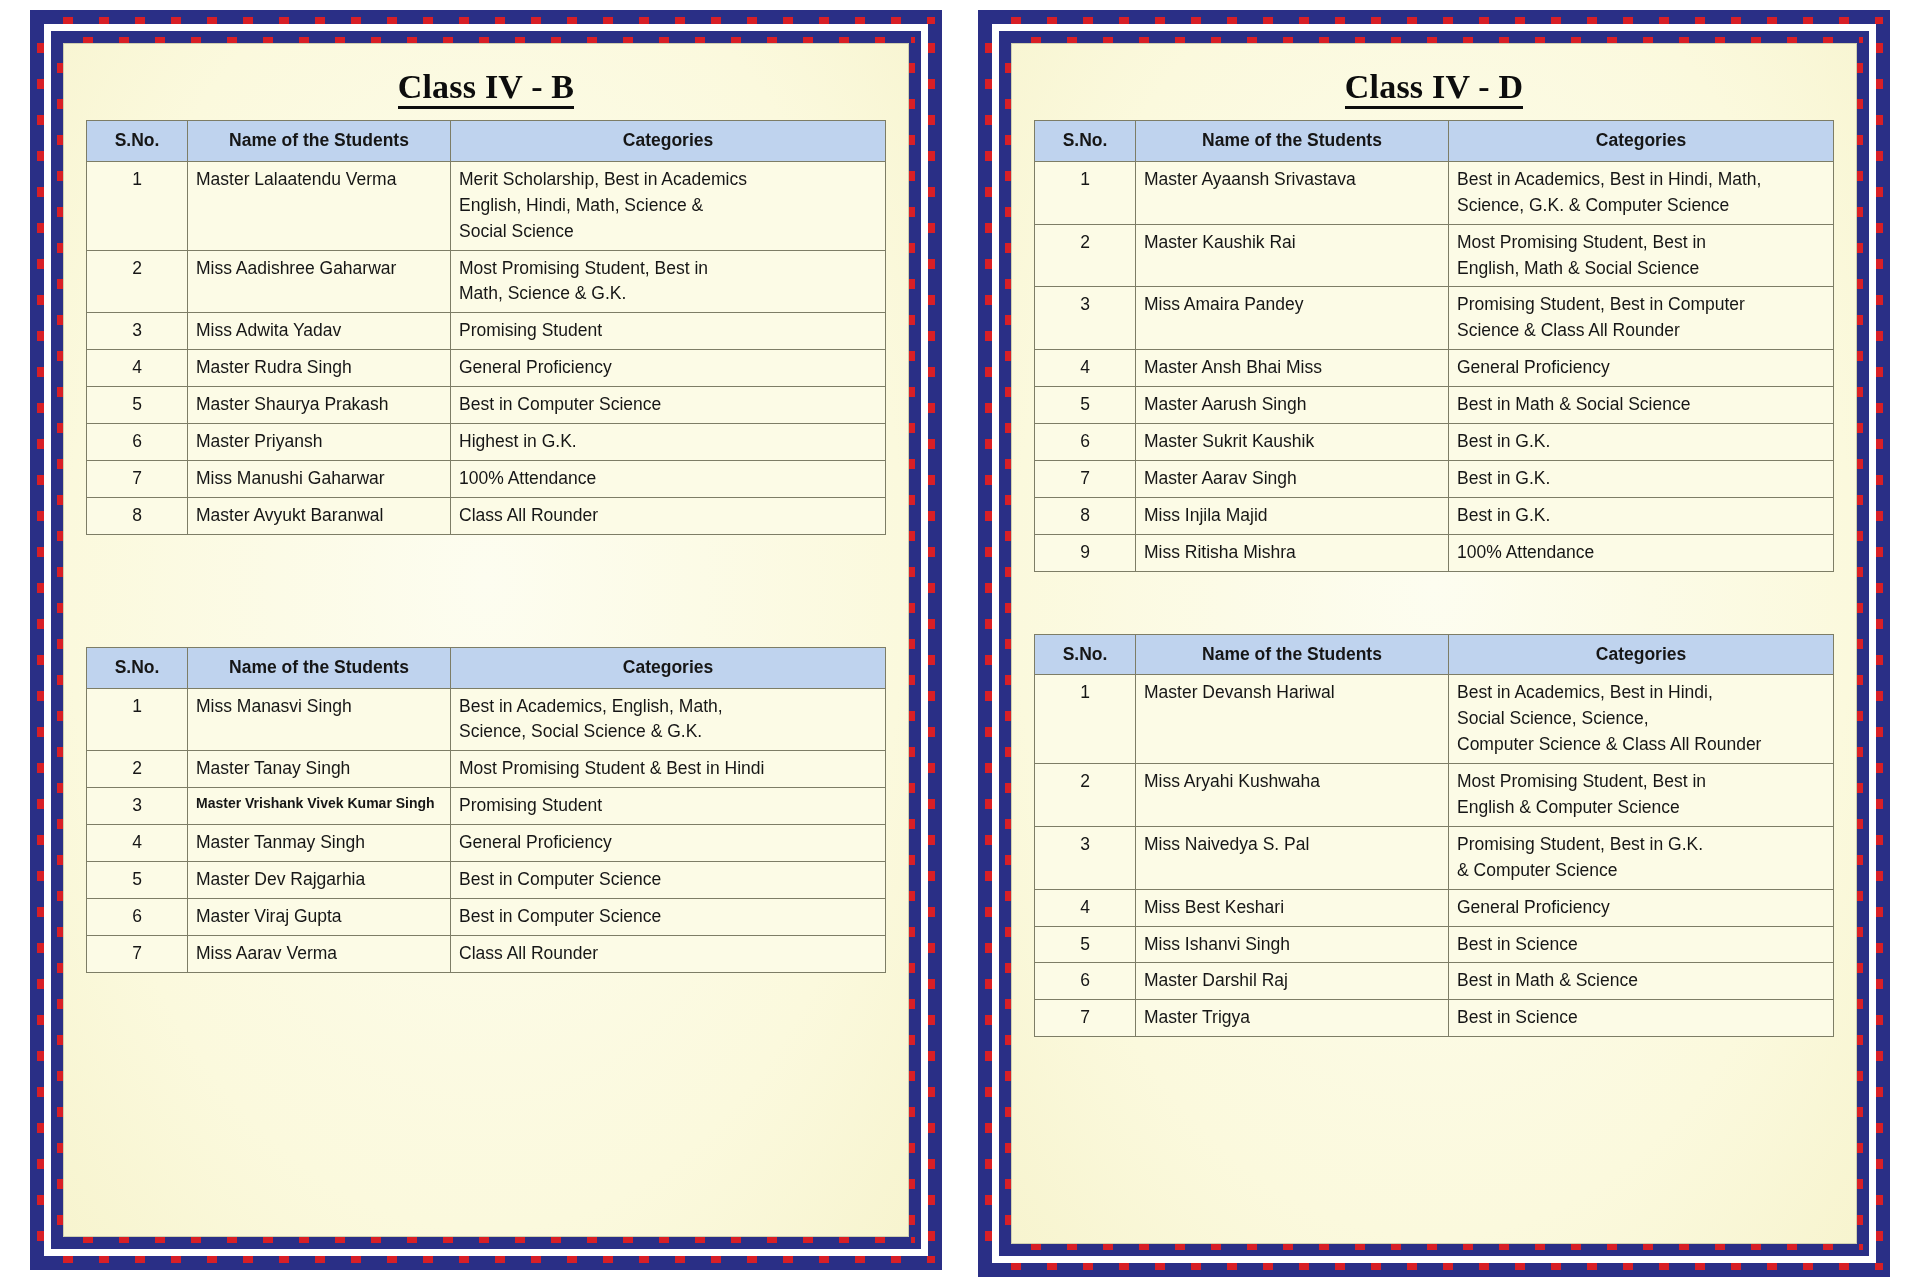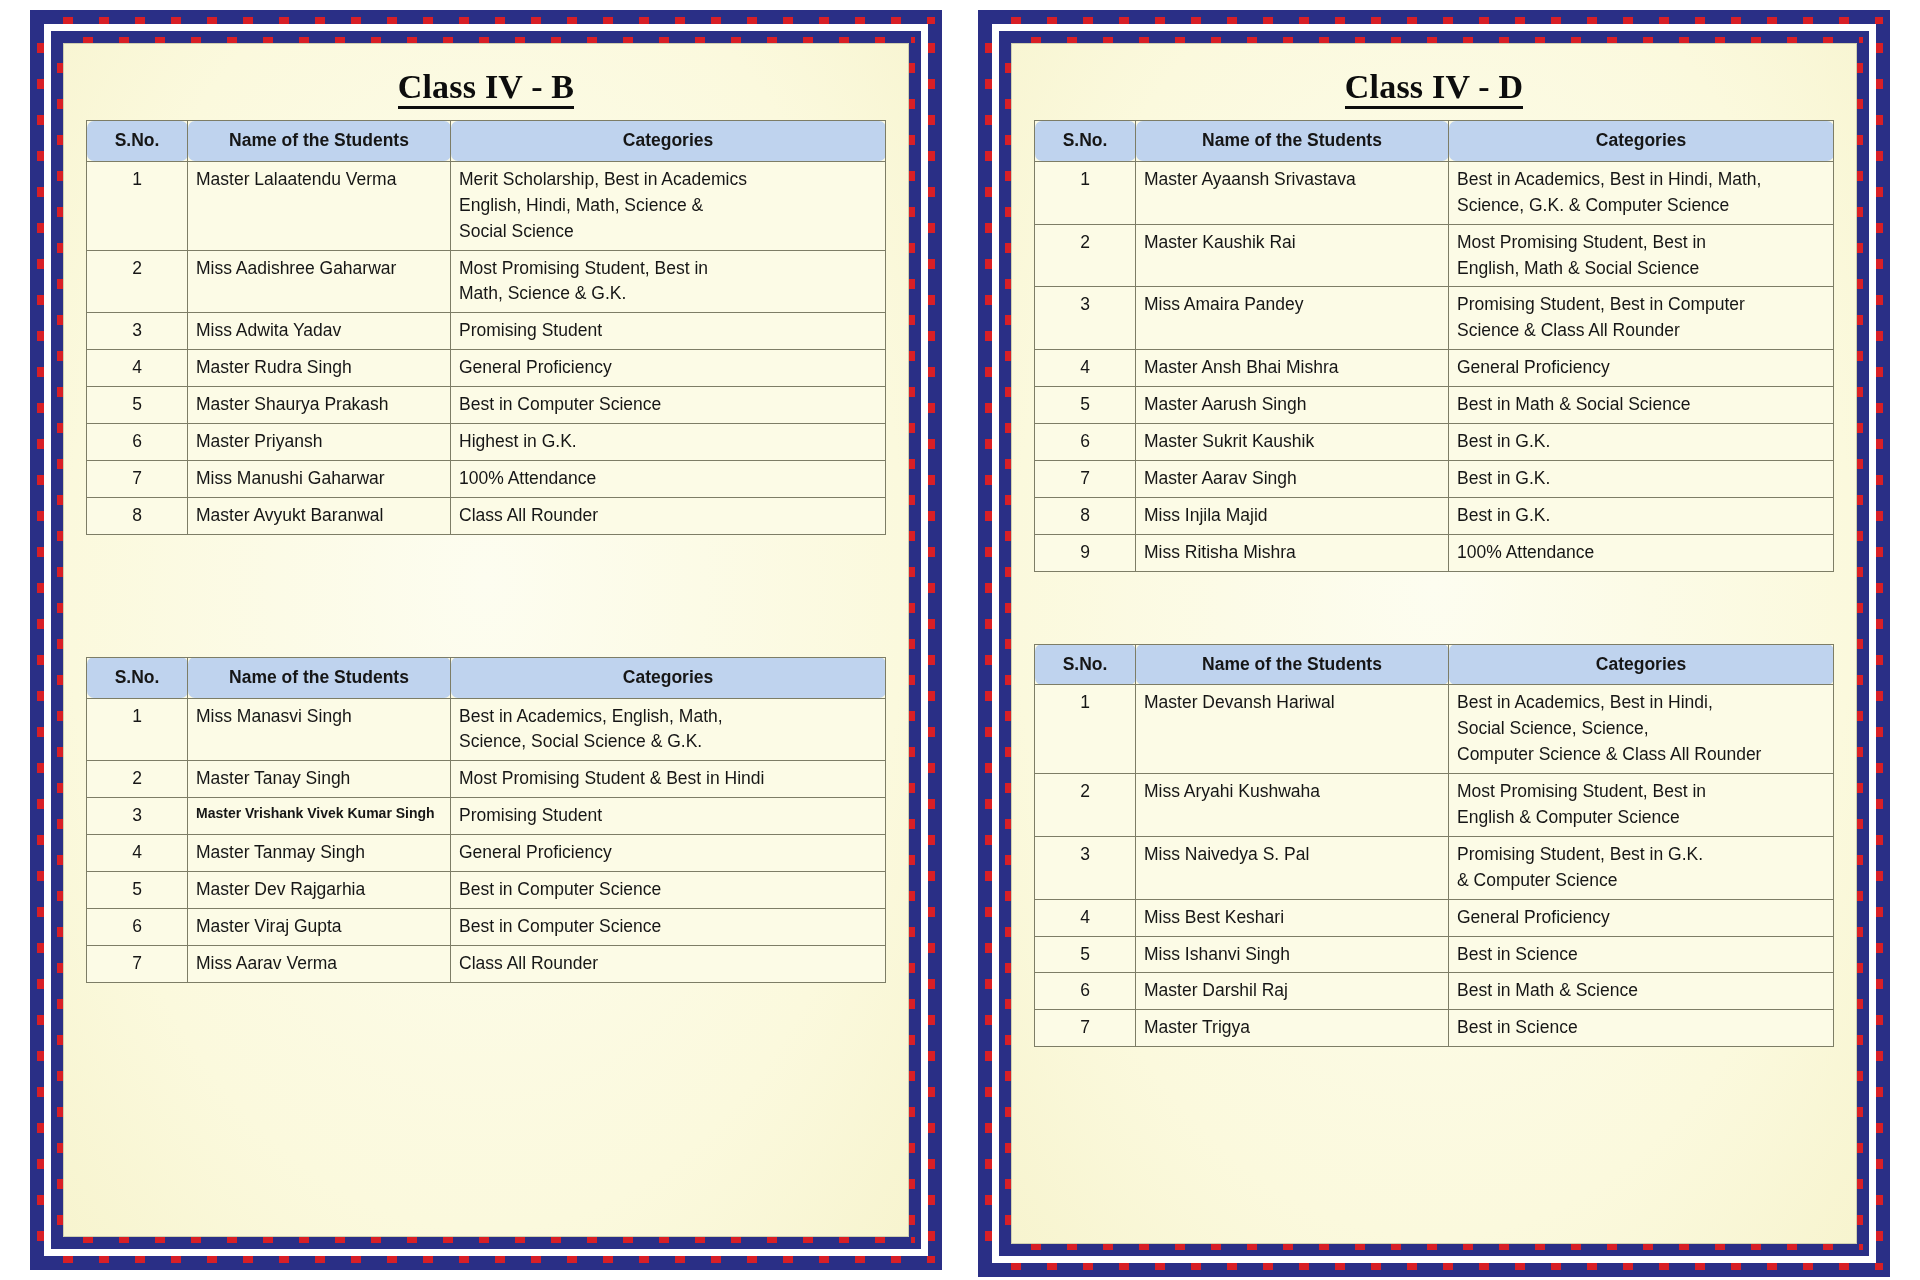--- a/index.html
+++ b/index.html
@@ -58,21 +58,21 @@
     inset:26px;
     background:#fcfbe3;
     background-image:radial-gradient(ellipse at 50% 45%,#fdfdf0 0%,#fbf9dd 70%,#f7f4cf 100%);
     border:1px solid #cfcfb0;
     box-sizing:border-box;
     padding:14px 22px;
     overflow:hidden;
   }
 
   
-  .class-block{margin-bottom:26px;}
+  .class-block{margin-bottom:16px;}
   .class-title{
     font-family:"Liberation Serif", serif;
     font-weight:bold;
     font-size:34px;
     color:#0d0d0d;
     text-align:center;
     margin:10px 0 14px 0;
     letter-spacing:.2px;
   }
   .class-title span{
@@ -94,21 +94,20 @@
     vertical-align:top;
     line-height:1.48;
   }
   table.awards thead th{
     background:#bfd3ee;
     font-weight:bold;
     text-align:center;
     font-size:17.5px;
     padding:7px 6px;
     vertical-align:middle;
-    border-radius:7px;
   }
   td.sno{text-align:center;width:88px;}
   td.name{width:var(--namew,250px);}
   td.cat{}
   th.c-sno{width:88px;}
   th.c-name{width:var(--namew,250px);}
 
   td.name.tight{font-size:14px;white-space:nowrap;font-weight:bold;}
   .spacer{height:var(--h,0px);}
 </style>
@@ -260,21 +259,21 @@
                   <td class="name">Master Kaushik Rai</td>
                   <td class="cat">Most Promising Student, Best in<br>English, Math &amp; Social Science</td>
                 </tr>
                 <tr>
                   <td class="sno">3</td>
                   <td class="name">Miss Amaira Pandey</td>
                   <td class="cat">Promising Student, Best in Computer<br>Science &amp; Class All Rounder</td>
                 </tr>
                 <tr>
                   <td class="sno">4</td>
-                  <td class="name">Master Ansh Bhai Mishra</td>
+                  <td class="name">Master Ansh Bhai Miss</td>
                   <td class="cat">General Proficiency</td>
                 </tr>
                 <tr>
                   <td class="sno">5</td>
                   <td class="name">Master Aarush Singh</td>
                   <td class="cat">Best in Math &amp; Social Science</td>
                 </tr>
                 <tr>
                   <td class="sno">6</td>
                   <td class="name">Master Sukrit Kaushik</td>

